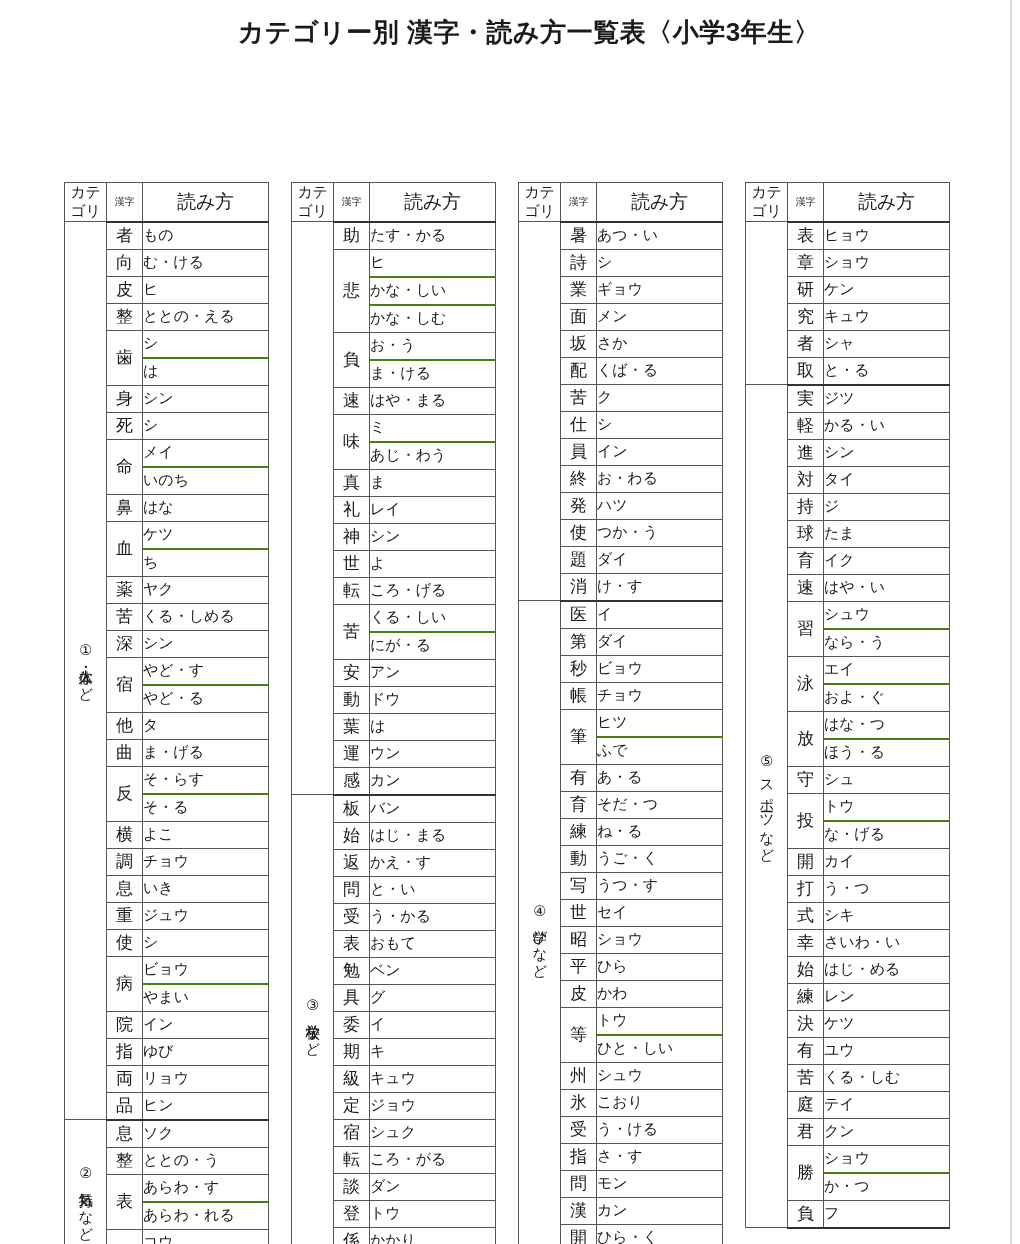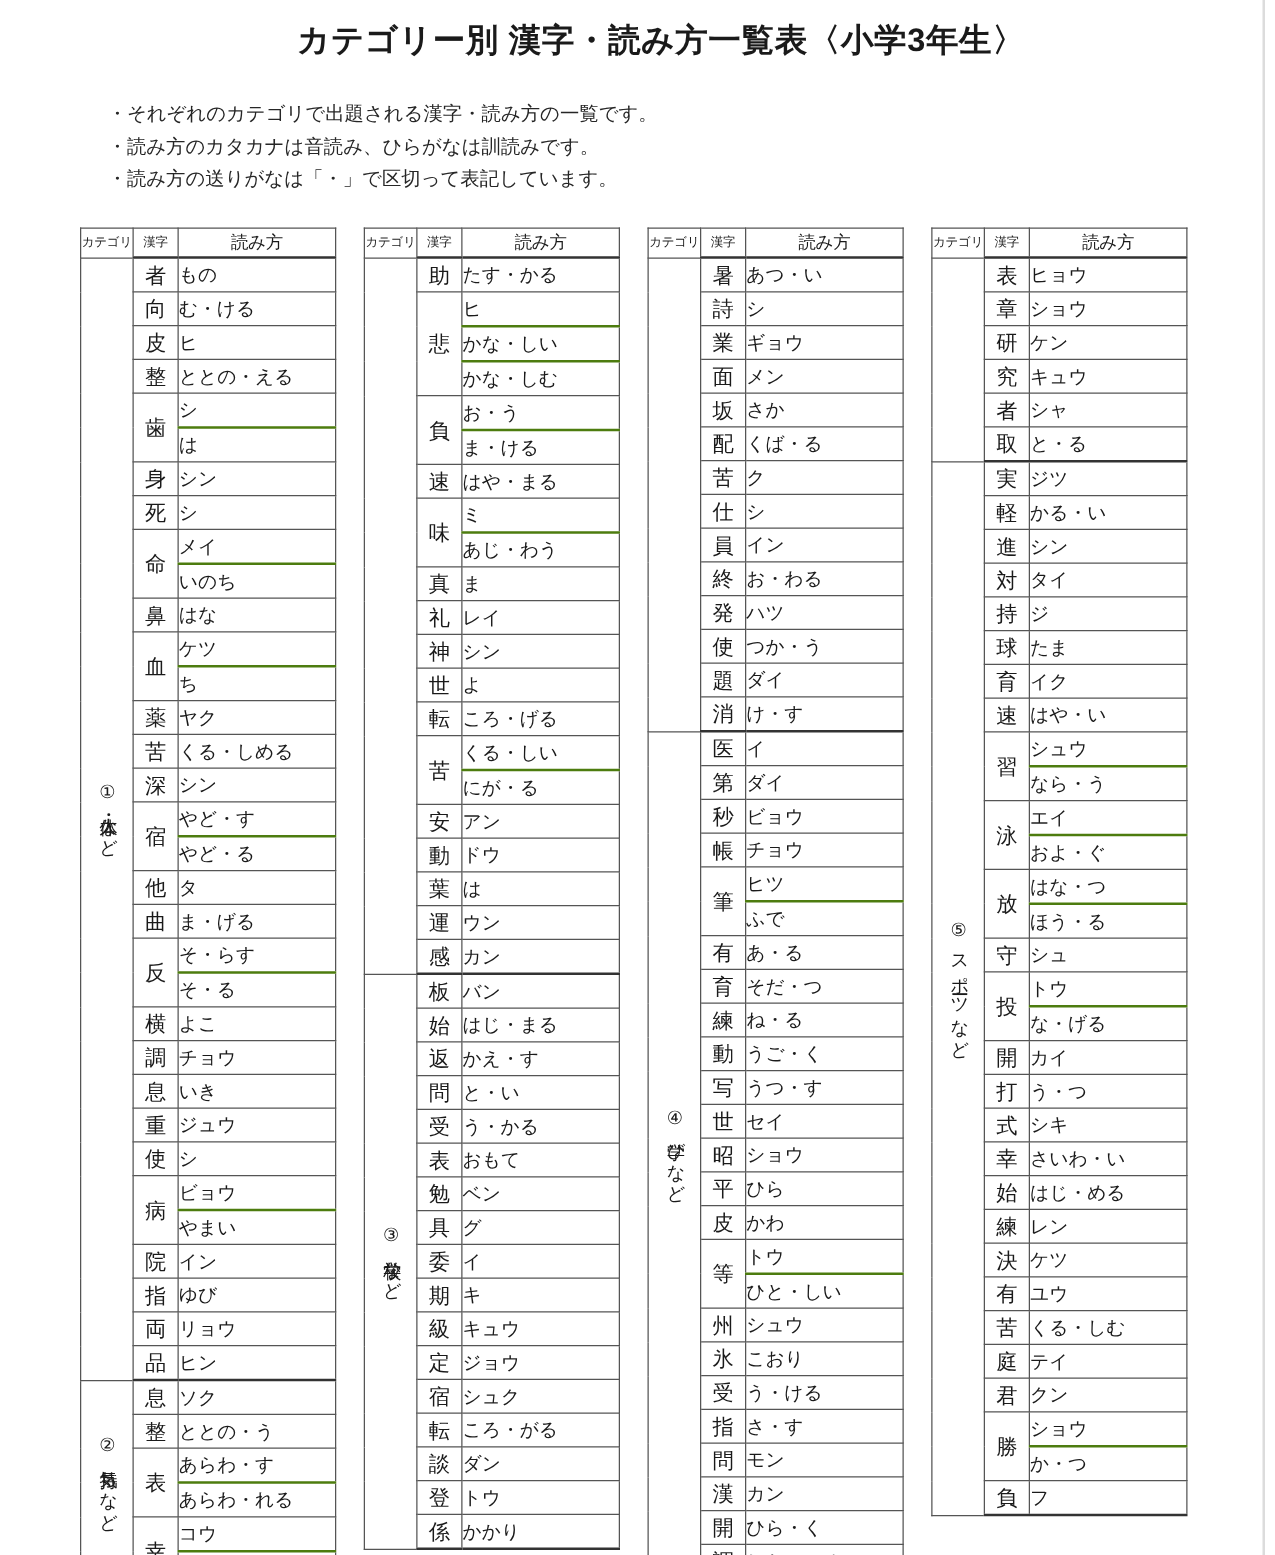--- a/index.html
+++ b/index.html
@@ -67,29 +67,29 @@
   }
   table.kanji td, table.kanji th {
     border: 1px solid #555;
     padding: 0;
     font-weight: normal;
     background: #fff;
   }
   
   .hdr th {
     height: 22px;
-    font-size: 10px;
+    font-size: 15px;
     text-align: center;
     vertical-align: middle;
     border: 1px solid #333;
     font-weight: normal;
     letter-spacing: -0.02em;
   }
   .hdr th.h-kanji { font-size: 10px; }
-  .hdr th.h-yomi  { font-size: 14px; }
+  .hdr th.h-yomi  { font-size: 19px; }
 
   
   col.c-cat   { width: 42px; }
   col.c-kanji { width: 36px; }
   col.c-yomi  { width: 126px; }
 
   td.cat {
     vertical-align: middle;
     text-align: center;
     border-left: 2px solid #333;
@@ -131,25 +131,20 @@
   tr.grp-last  td.kanji, tr.grp-last  td.yomi { border-bottom: 2px solid #333; }
   tr.sub td.yomi { border-top: 2px solid #4d7c0f; }
 </style>
 </head>
 <body>
 
 <div id="page">
 
   <h1 class="doc-title">カテゴリー別 漢字・読み方一覧表〈小学3年生〉</h1>
 
-  <ul class="notes">
-    <li>・それぞれのカテゴリで出題される漢字・読み方の一覧です。</li>
-    <li>・読み方のカタカナは音読み、ひらがなは訓読みです。</li>
-    <li>・読み方の送りがなは「・」で区切って表記しています。</li>
-  </ul>
 
   <div class="columns" id="columns-host">
       <div class="col">
         <table class="kanji">
           <colgroup>
             <col class="c-cat">
             <col class="c-kanji">
             <col class="c-yomi">
           </colgroup>
           <thead>

